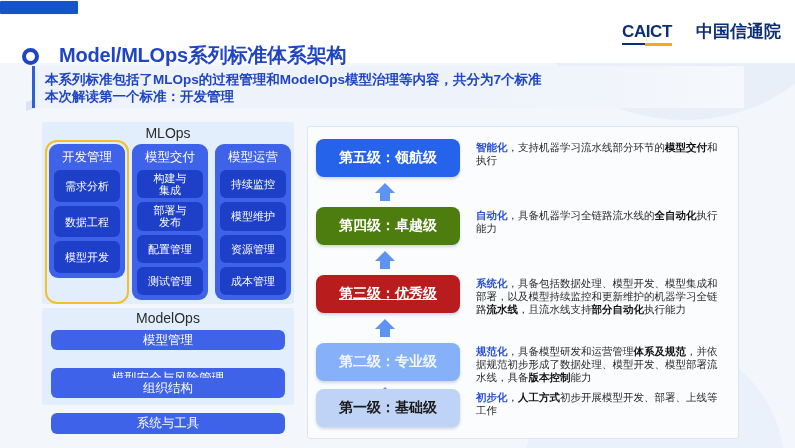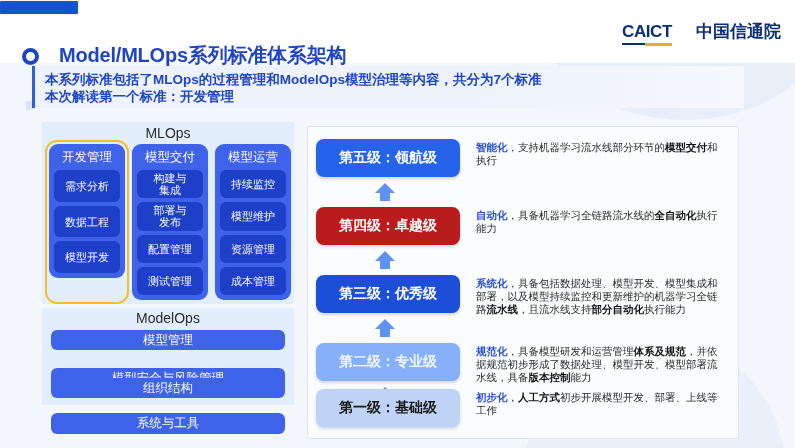--- a/index.html
+++ b/index.html
@@ -237,22 +237,22 @@
     width: 144px;
     height: 38px;
     border-radius: 8px;
     display: flex; align-items: center; justify-content: center;
     font-size: 14px;
     font-weight: bold;
     flex: none;
     box-shadow: 0 2px 3px rgba(60,80,130,0.22);
   }
   .lv5 { background: #2563eb; color: #ffffff; }
-  .lv4 { background: #b91c1c; color: #ffffff; }
-  .lv3 { background: #1d4ed8; color: #ffffff; }
+  .lv4 { background: #4d7c0f; color: #ffffff; }
+  .lv3 { background: #b91c1c; color: #ffffff; text-decoration: underline; }
   .lv2 { background: #86b0f7; color: #f2f6ff; }
   .lv1 { background: #bed3f5; color: #1a1a1a; }
 
   .desc {
     margin-left: 16px;
     font-size: 10.5px;
     line-height: 13px;
     color: #2a2a2a;
     width: 245px;
     padding-top: 2px;

